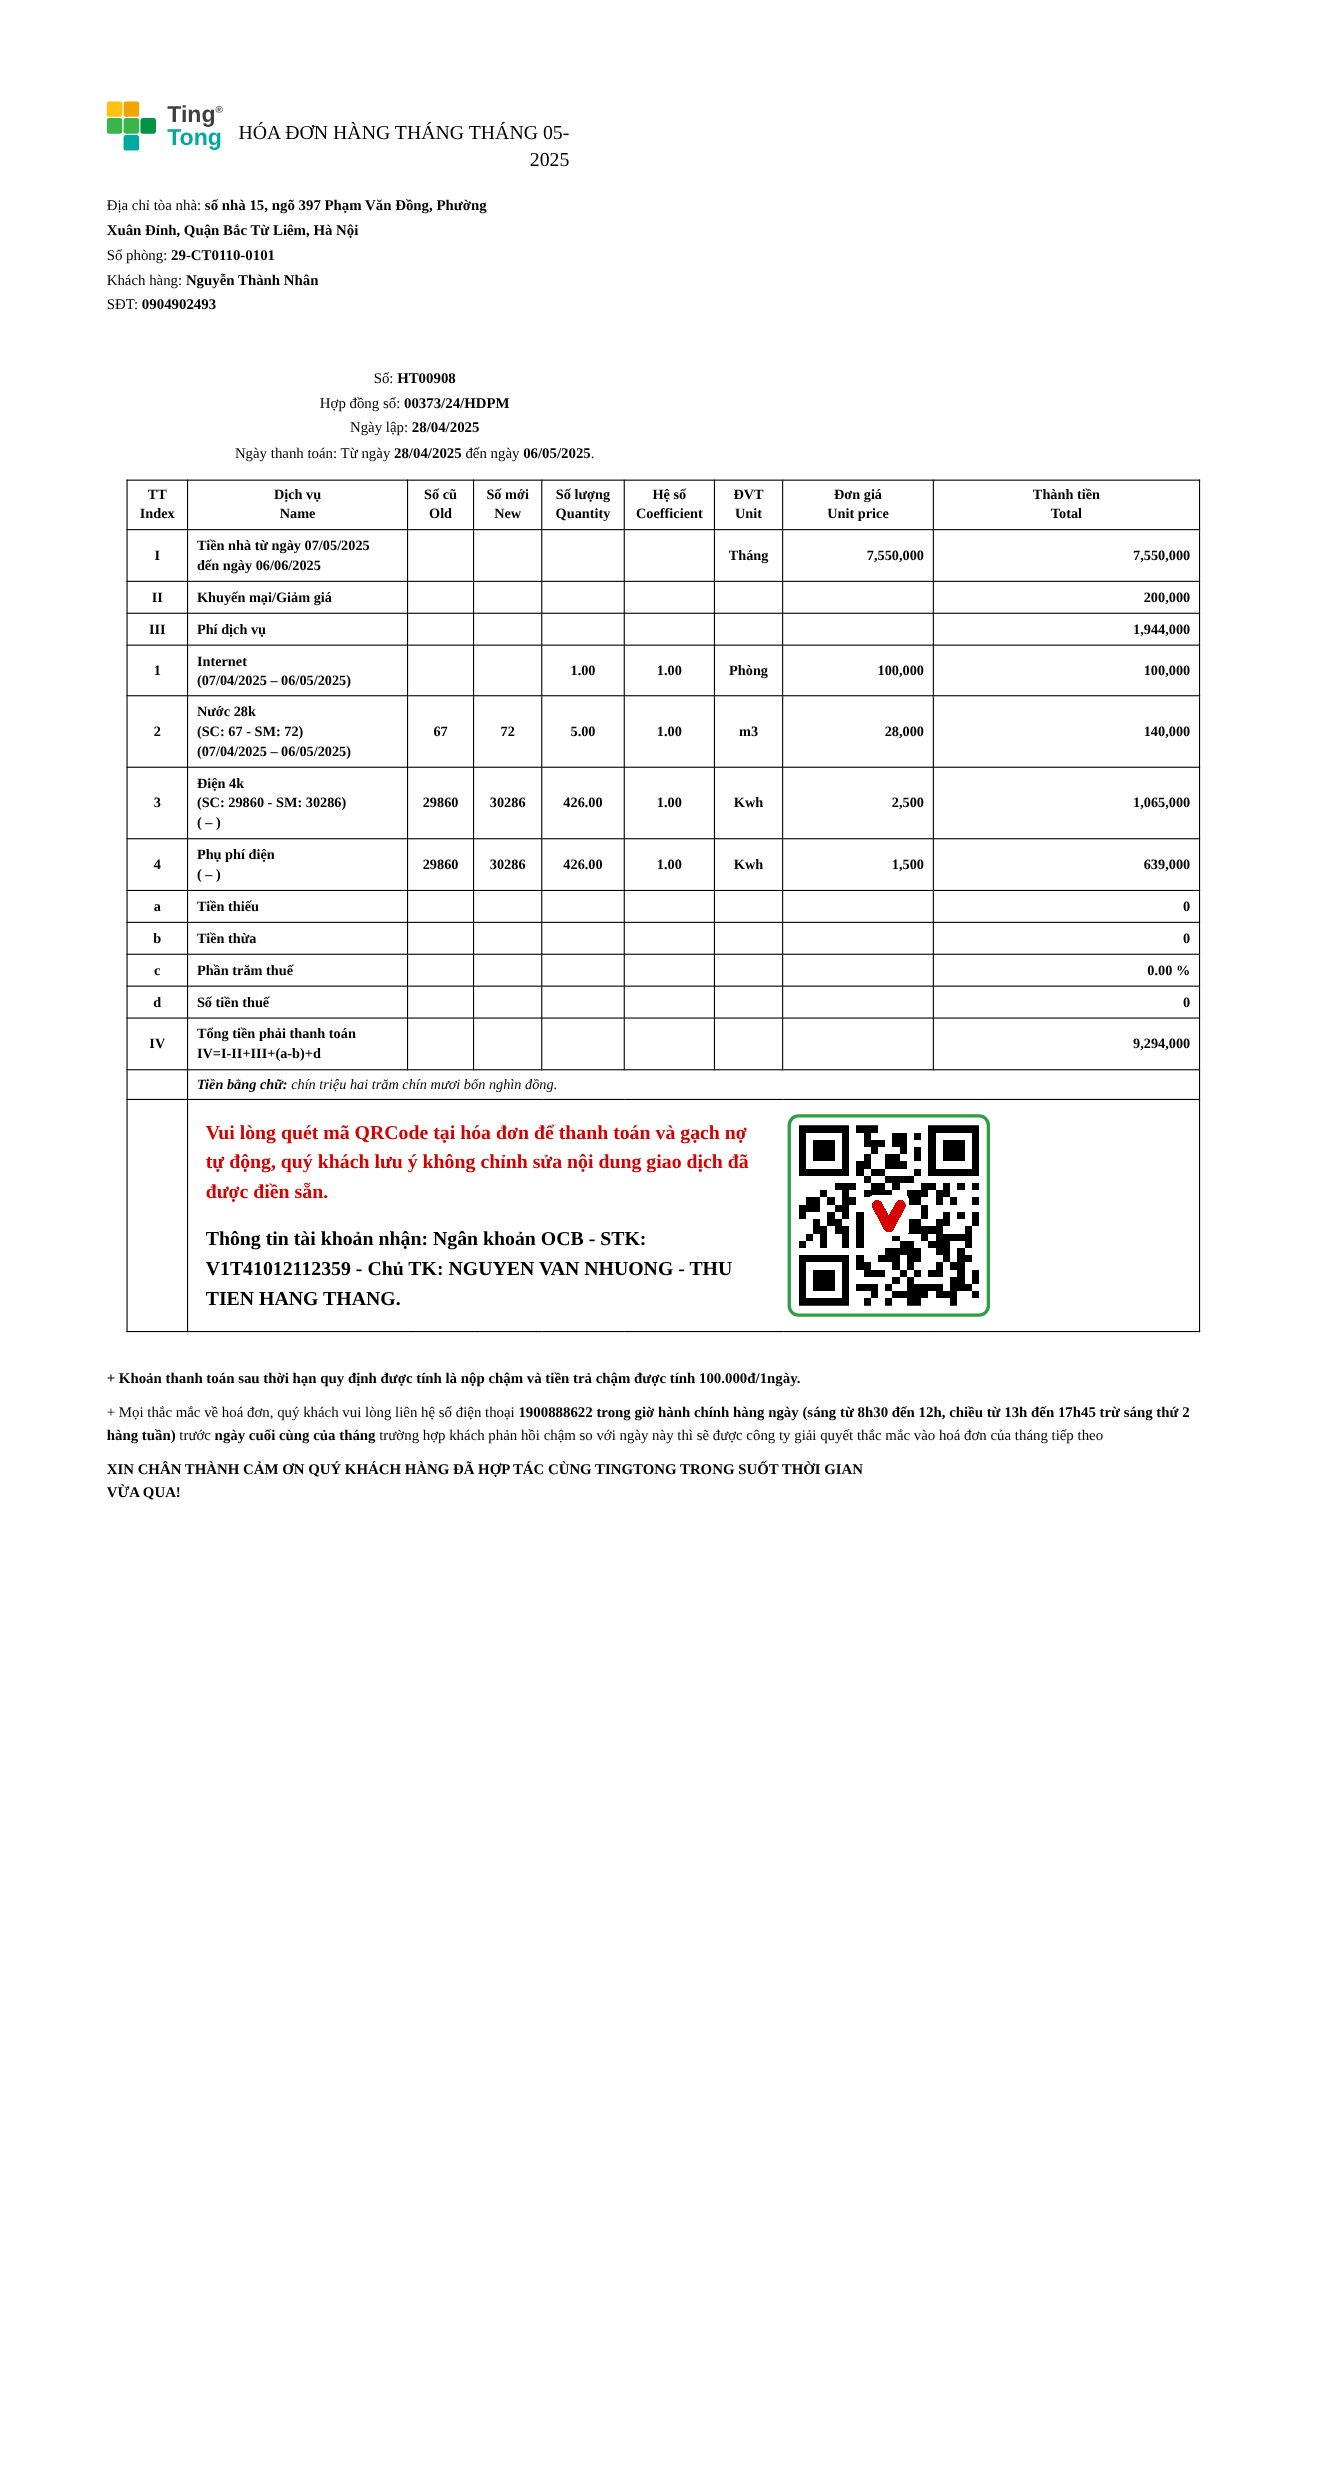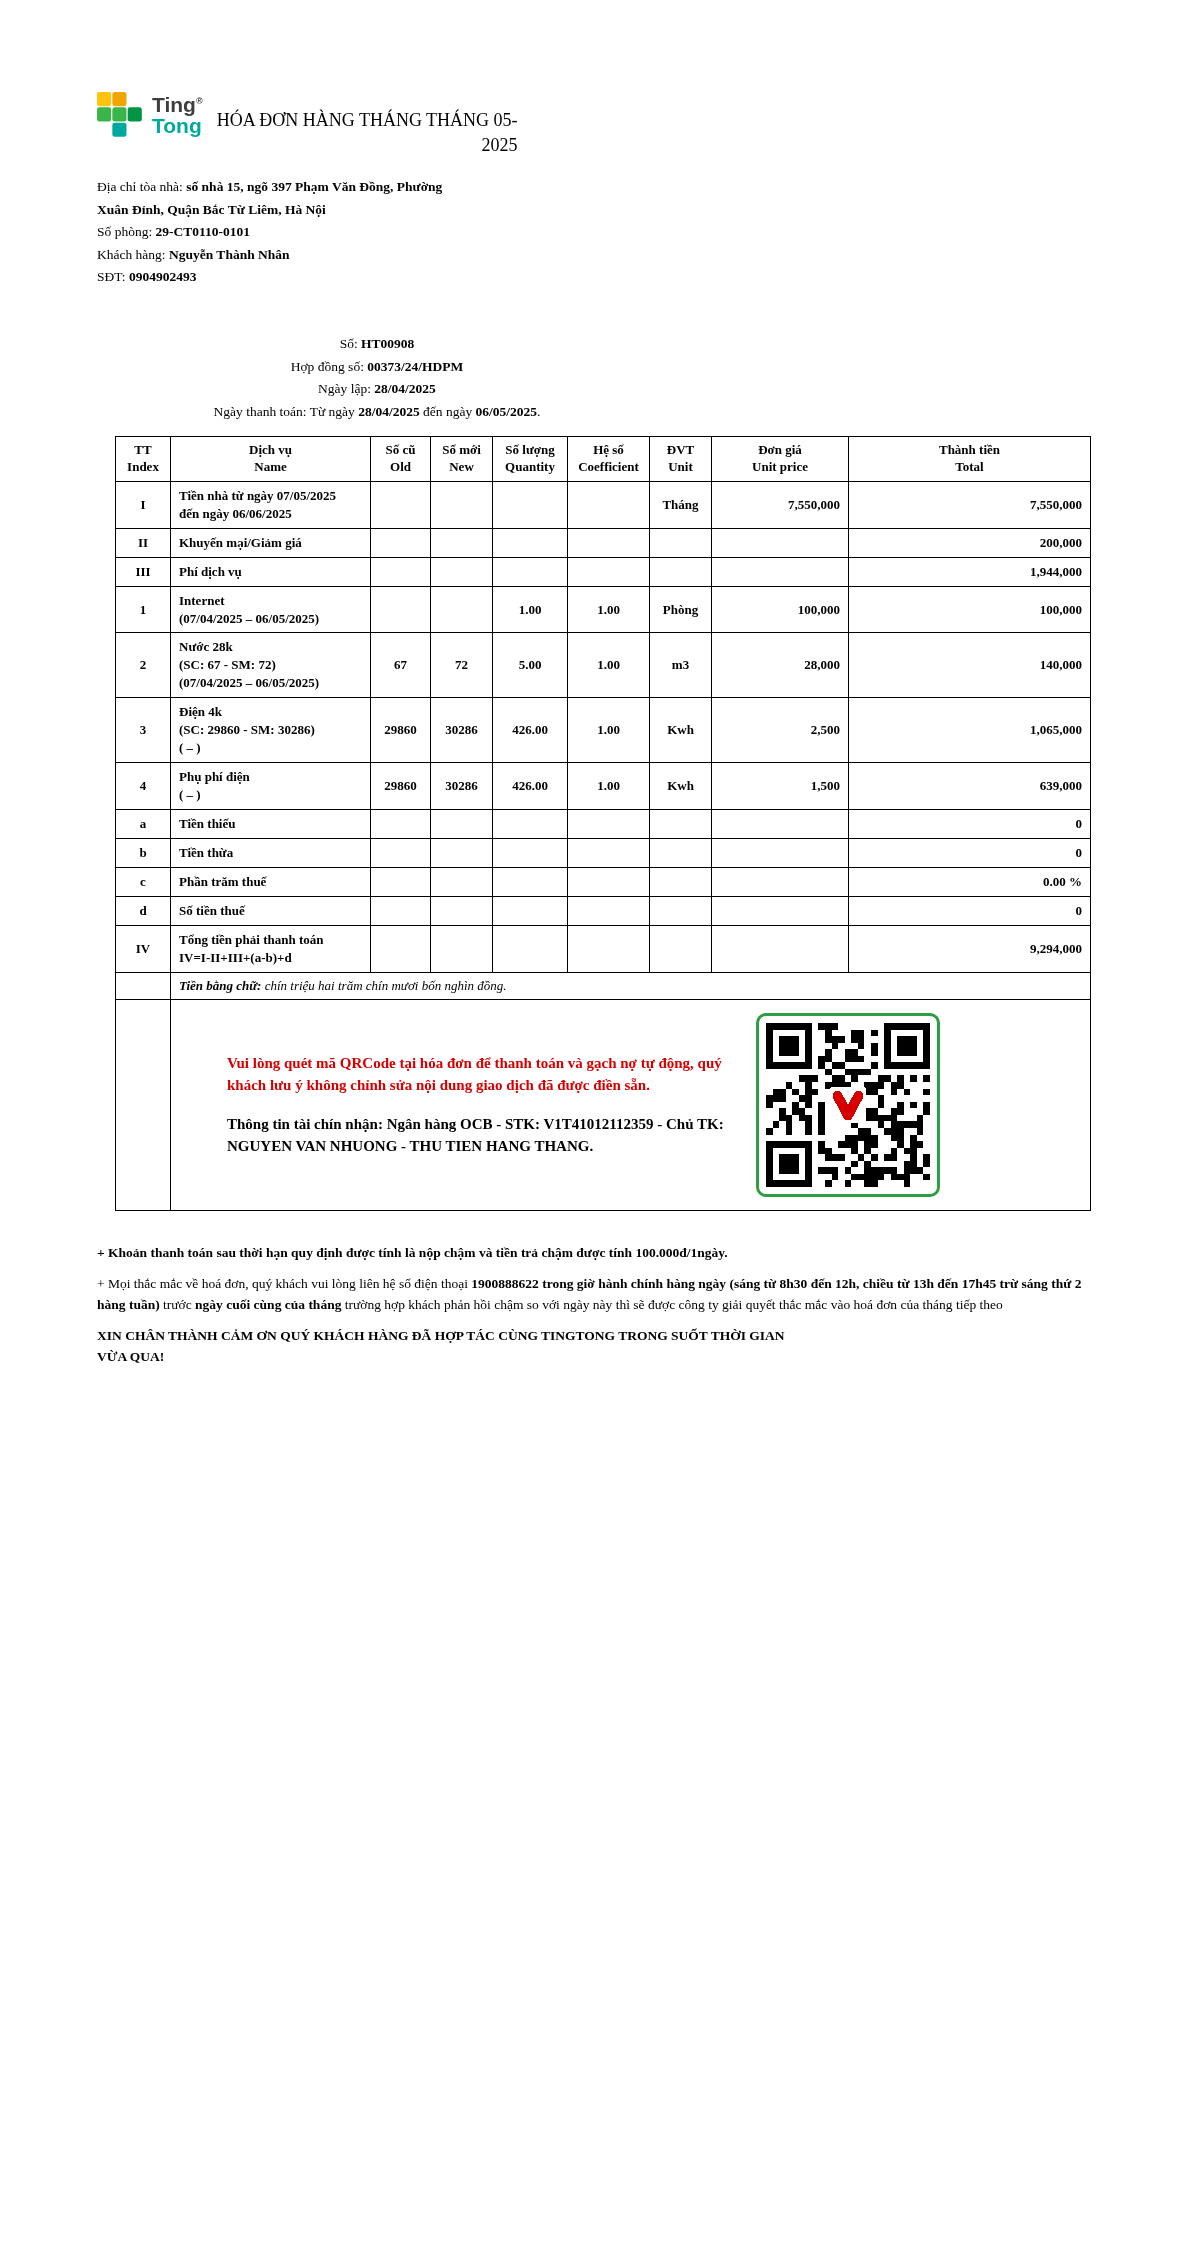--- a/index.html
+++ b/index.html
@@ -40,21 +40,21 @@
   td.c-name{text-align:left;white-space:pre-line;line-height:1.38;}
   td.c-old,td.c-new,td.c-qty,td.c-coef,td.c-unit{text-align:center;}
   td.c-price,td.c-total{text-align:right;}
   .words-cell{font-weight:normal;}
   .words-label{font-style:italic;}
   .words-value{font-style:italic;font-weight:normal;}
 
   
   .qr-cell{font-weight:normal;}
   .qr-wrap{display:flex;align-items:center;padding:8px 4px;}
-  .qr-text{width:56%;font-size:15px;line-height:1.5;padding-left:4px;margin-left:40px;}
+  .qr-text{width:56%;font-size:18px;line-height:1.5;padding-left:4px;}
   .qr-note{color:var(--accent-red);margin-bottom:16px;}
   .qr-account b{font-weight:bold;}
   .qr-frame{margin-left:32px;width:184px;height:184px;border:3px solid var(--qr-border-green);border-radius:10px;padding:7px;background:#fff;flex:0 0 auto;}
   .qr-frame svg{width:100%;height:100%;display:block;}
 
   
   .notes{margin-top:32px;font-size:13.5px;line-height:1.52;}
   .notes p{margin-bottom:11px;}
   .bold{font-weight:bold;}
   .pre{white-space:pre-line;}
@@ -277,21 +277,21 @@
       <tr>
         <td class="c-idx"></td>
         <td colspan="8" class="words-cell"><span class="words-label">Tiền bằng chữ: </span><span class="words-value">chín triệu hai trăm chín mươi bốn nghìn đồng.</span></td>
       </tr>
       <tr>
         <td class="c-idx"></td>
         <td colspan="8" class="qr-cell">
           <div class="qr-wrap">
             <div class="qr-text">
               <p class="qr-note">Vui lòng quét mã QRCode tại hóa đơn để thanh toán và gạch nợ tự động, quý khách lưu ý không chỉnh sửa nội dung giao dịch đã được điền sẵn.</p>
-              <p class="qr-account"><span>Thông tin tài chín nhận: Ngân hàng OCB - STK: </span><b>V1T41012112359</b><span> - Chủ TK: </span><b>NGUYEN VAN NHUONG - THU TIEN HANG THANG</b><span>.</span></p>
+              <p class="qr-account"><span>Thông tin tài khoản nhận: Ngân khoản OCB - STK: </span><b>V1T41012112359</b><span> - Chủ TK: </span><b>NGUYEN VAN NHUONG - THU TIEN HANG THANG</b><span>.</span></p>
             </div>
             <div class="qr-frame">
               <svg shape-rendering="crispEdges" xmlns="http://www.w3.org/2000/svg" viewBox="0 0 25 25">
                   <rect x="8" y="0" width="1" height="1"></rect>
                   <rect x="9" y="0" width="1" height="1"></rect>
                   <rect x="10" y="0" width="1" height="1"></rect>
                   <rect x="9" y="1" width="1" height="1"></rect>
                   <rect x="13" y="1" width="1" height="1"></rect>
                   <rect x="14" y="1" width="1" height="1"></rect>
                   <rect x="16" y="1" width="1" height="1"></rect>

